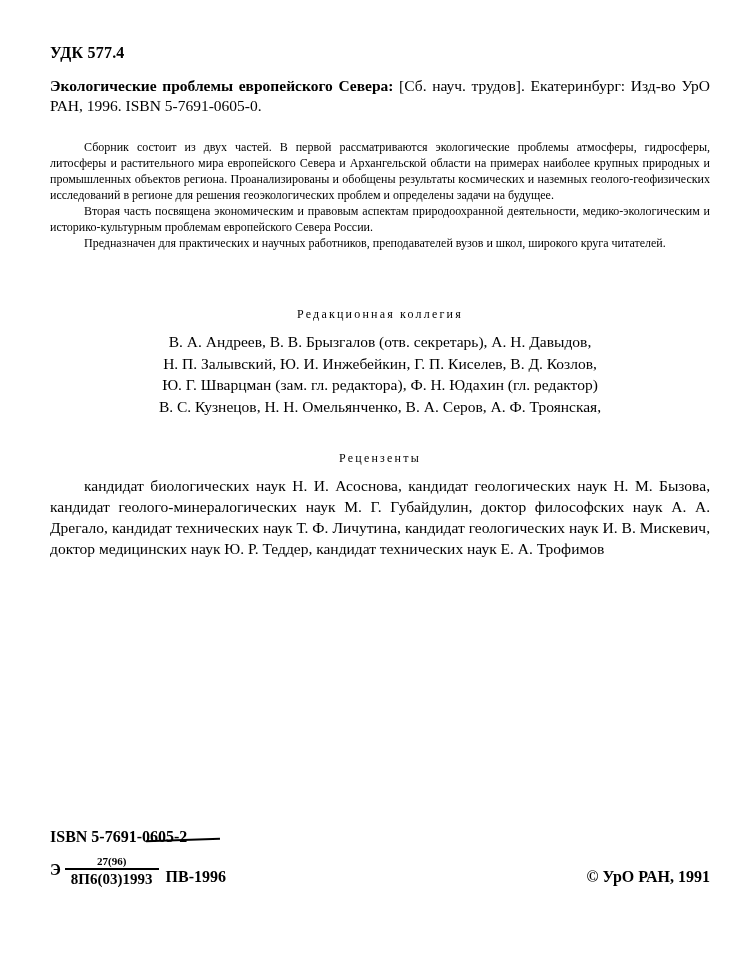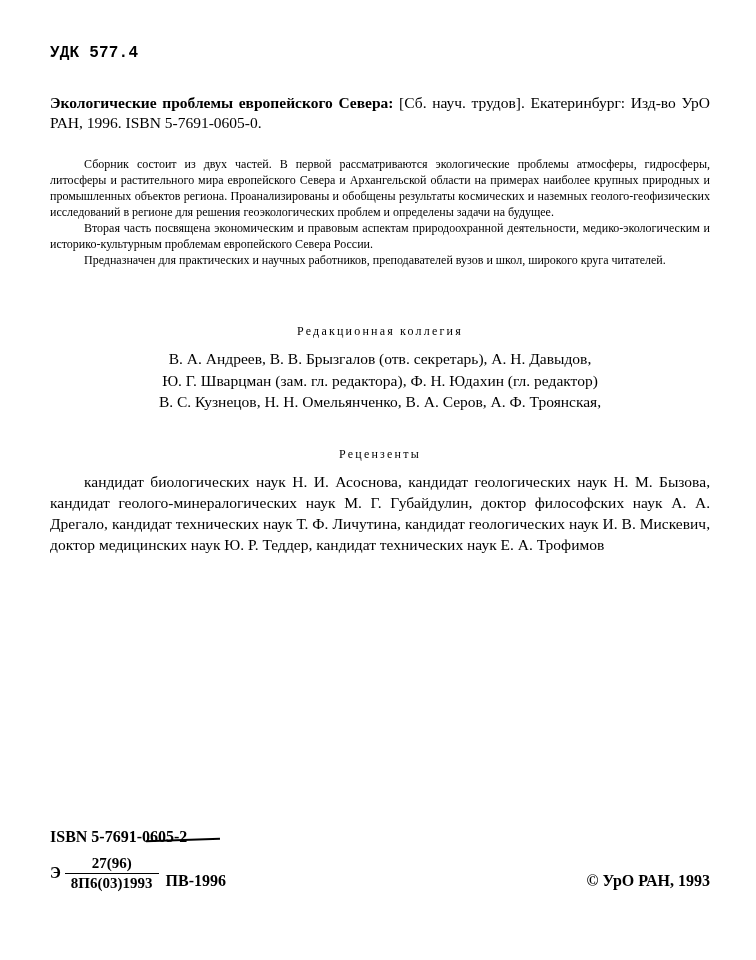--- a/index.html
+++ b/index.html
@@ -24,22 +24,21 @@
   .content {
     position: absolute;
     left: 50px;
     top: 44px;
     width: 660px;
   }
   .udk {
     font-size: 16px;
     font-weight: bold;
     letter-spacing: 0.2px;
-    margin-bottom: 31px;
-    font-family: Liberation Mono, monospace;
+    margin-bottom: 14px;
   }
   .title-block {
     font-size: 15.5px;
     line-height: 1.32;
     text-align: justify;
     margin-bottom: 22px;
   }
   .title-bold {
     font-weight: bold;
   }
@@ -114,21 +113,21 @@
     margin-right: 4px;
     padding-bottom: 2px;
   }
   .fraction {
     display: inline-block;
     text-align: center;
     line-height: 1.12;
   }
   .fraction .num {
     display: block;
-    font-size: 15px;
+    font-size: 11px;
     padding: 0 6px;
   }
   .fraction .bar {
     display: block;
     height: 1.5px;
     background: #000;
     margin: 1px 0;
   }
   .fraction .den {
     display: block;
@@ -163,20 +162,21 @@
     </div>
 
     <p class="para">Сборник состоит из двух частей. В первой рассматриваются экологические проблемы атмосферы, гидросферы, литосферы и растительного мира европейского Севера и Архангельской области на примерах наиболее крупных природных и промышленных объектов региона. Проанализированы и обобщены результаты космических и наземных геолого-геофизических исследований в регионе для решения геоэкологических проблем и определены задачи на будущее.</p>
     <p class="para">Вторая часть посвящена экономическим и правовым аспектам природоохранной деятельности, медико-экологическим и историко-культурным проблемам европейского Севера России.</p>
     <p class="para">Предназначен для практических и научных работников, преподавателей вузов и школ, широкого круга читателей.</p>
 
     <div class="section-head">Редакционная коллегия</div>
 
     <div class="editorial">
       <span class="ln">В. А. Андреев, В. В. Брызгалов (отв. секретарь), А. Н. Давыдов,</span>
+      <span class="ln">Н. П. Залывский, Ю. И. Инжебейкин, Г. П. Киселев, В. Д. Козлов,</span>
       <span class="ln">Ю. Г. Шварцман (зам. гл. редактора), Ф. Н. Юдахин (гл. редактор)</span>
       <span class="ln">В. С. Кузнецов, Н. Н. Омельянченко, В. А. Серов, А. Ф. Троянская,</span>
     </div>
 
     <div class="section-head second">Рецензенты</div>
 
     <div class="reviewers" id="reviewers-container"><span>кандидат биологических наук </span><span class="bold">Н. И. Асоснова</span><span>, </span><span>кандидат геологических наук </span><span class="bold">Н. М. Бызова</span><span>, </span><span>кандидат геолого-минералогических наук </span><span class="bold">М. Г. Губайдулин</span><span>, </span><span>доктор философских наук </span><span class="bold">А. А. Дрегало</span><span>, </span><span>кандидат технических наук </span><span class="bold">Т. Ф. Личутина</span><span>, </span><span>кандидат геологических наук </span><span class="bold">И. В. Мискевич</span><span>, </span><span>доктор медицинских наук </span><span class="bold">Ю. Р. Теддер</span><span>, </span><span>кандидат технических наук </span><span class="bold">Е. А. Трофимов</span></div>
 
   </div>
 
@@ -188,17 +188,17 @@
     <div class="codes">
       <div class="codes-left">
         <span class="e-letter">Э</span>
         <span class="fraction">
           <span class="num">27(96)</span>
           <span class="bar"></span>
           <span class="den">8П6(03)1993</span>
         </span>
         <span class="pv">ПВ-1996</span>
       </div>
-      <div class="copyright">© УрО РАН, 1993</div>
+      <div class="copyright">© УрО РАН, 1991</div>
     </div>
   </div>
 
 </div>
 
 </body></html>

